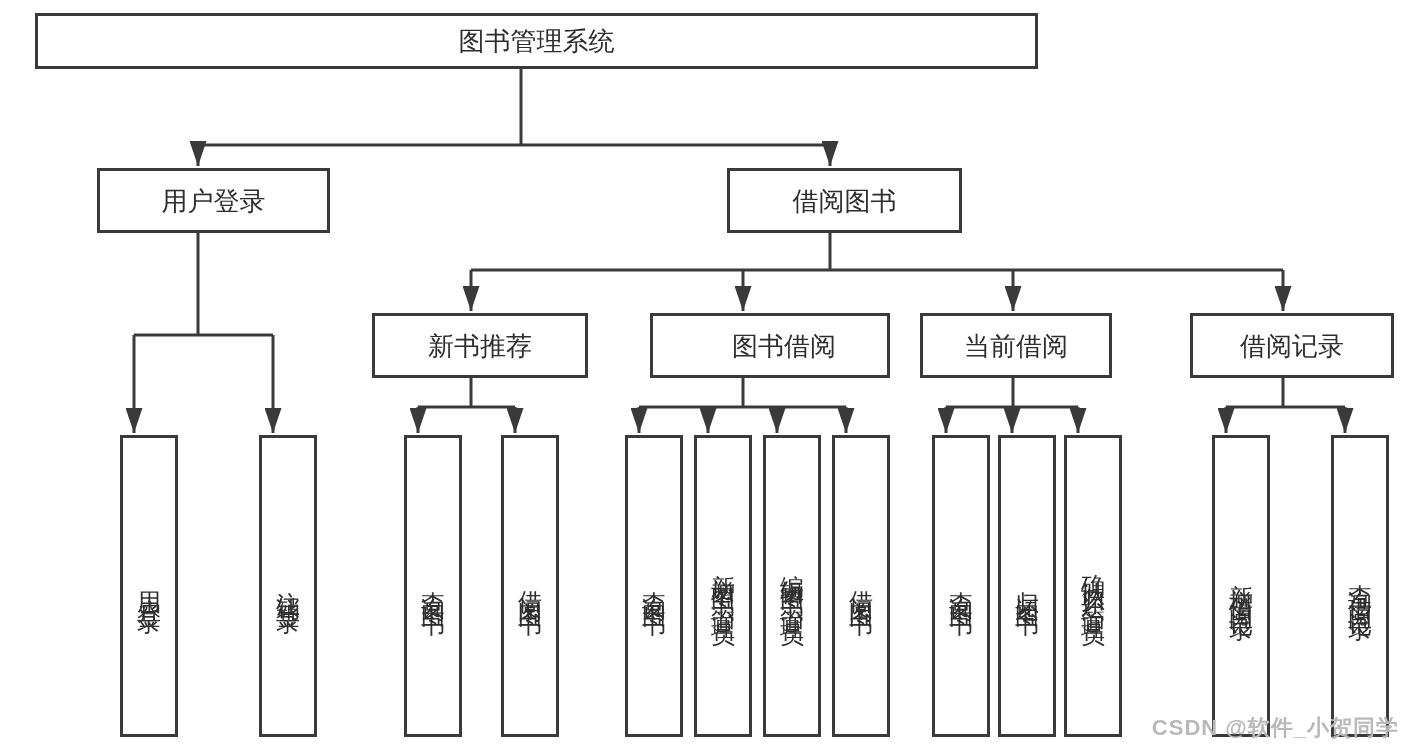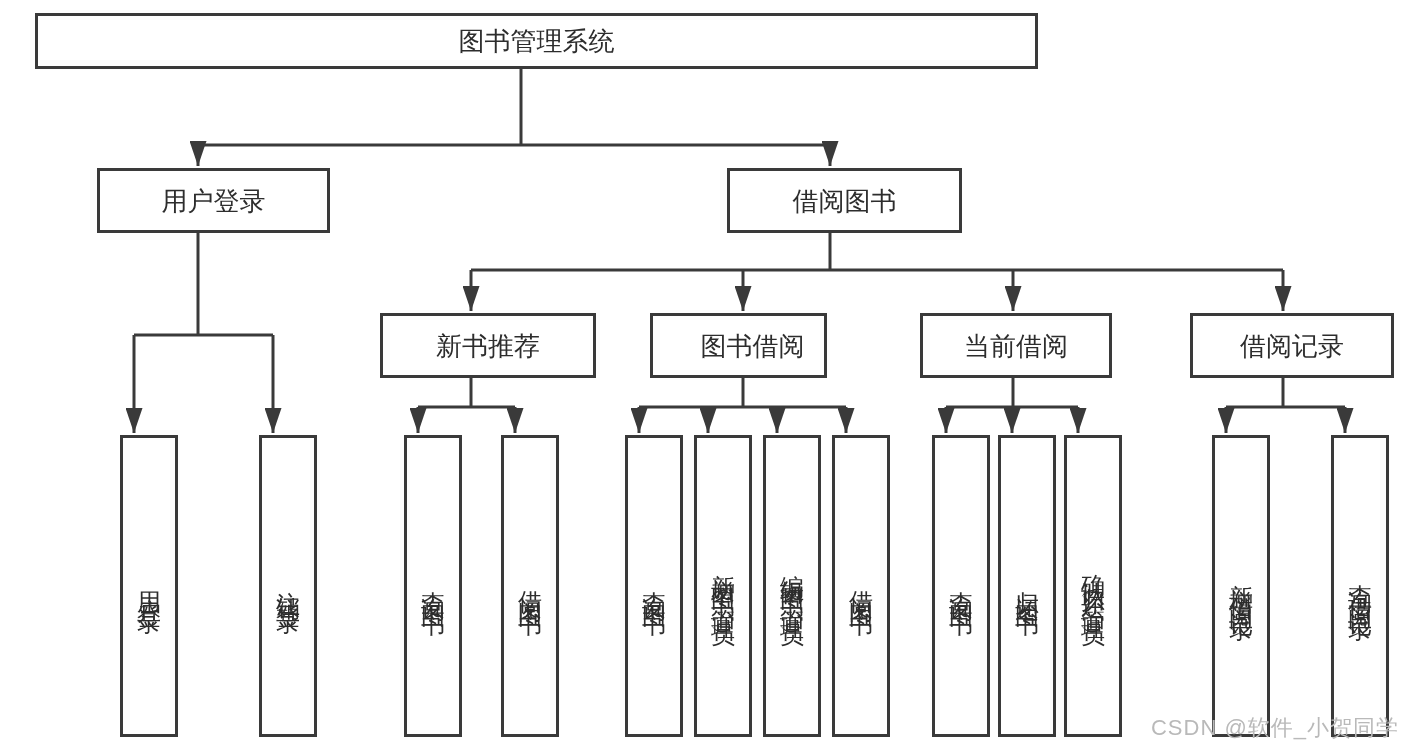--- a/index.html
+++ b/index.html
@@ -50,20 +50,21 @@
   }
   .watermark {
     position: absolute;
     right: 6px;
     bottom: 4px;
     font-size: 22px;
     letter-spacing: 1px;
     color: #b9b9b9;
     z-index: 5;
     white-space: nowrap;
+    font-weight: bold;
   }
 </style>
 </head>
 <body>
 
 <div class="stage">
 
   <svg class="wires" viewBox="0 0 1405 747" xmlns="http://www.w3.org/2000/svg" aria-hidden="true">
     <defs>
       <marker id="arr" viewBox="0 0 25 17" refX="25" refY="8.5" markerWidth="25" markerHeight="17" markerUnits="userSpaceOnUse" orient="auto">
@@ -115,24 +116,24 @@
     <span>图书管理系统</span>
   </div>
 
   <div class="node hlabel" style="left:82px; top:168px; width:233px; height:65px;">
     <span>用户登录</span>
   </div>
   <div class="node hlabel" style="left:712px; top:168px; width:235px; height:65px;">
     <span>借阅图书</span>
   </div>
 
-  <div class="node hlabel" style="left:365px; top:313px; width:216px; height:65px;">
+  <div class="node hlabel" style="left:357px; top:313px; width:216px; height:65px;">
     <span>新书推荐</span>
   </div>
-  <div class="node hlabel" style="left:635px; top:313px; width:177px; height:65px;padding-left:28px;">
+  <div class="node hlabel" style="left:635px; top:313px; width:240px; height:65px;padding-left:28px;">
     <span>图书借阅</span>
   </div>
   <div class="node hlabel" style="left:905px; top:313px; width:192px; height:65px;">
     <span>当前借阅</span>
   </div>
   <div class="node hlabel" style="left:1175px; top:313px; width:204px; height:65px;">
     <span>借阅记录</span>
   </div>
 
   <div class="node leaf" style="left:105px; top:435px; width:58px; height:302px;">

